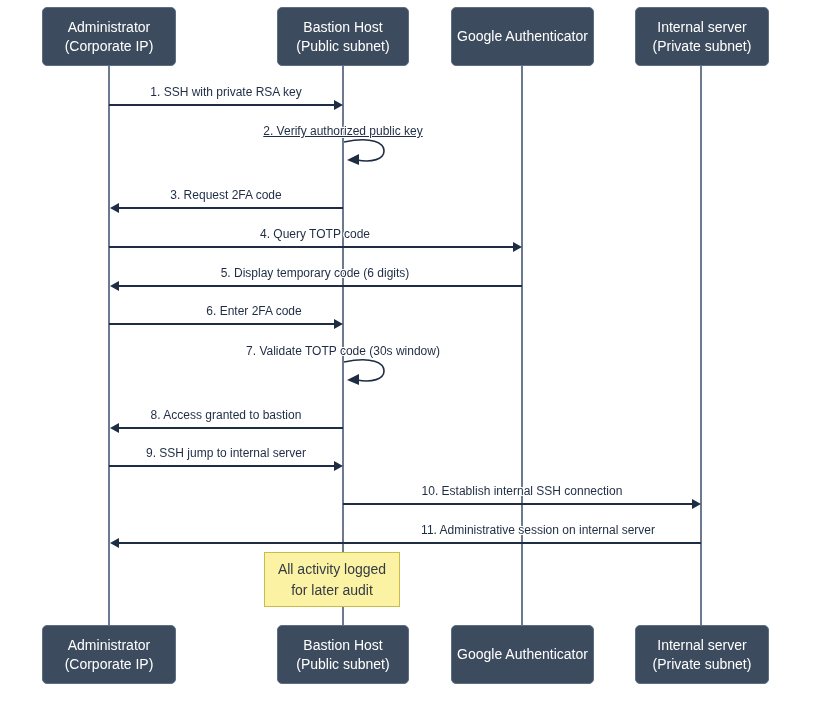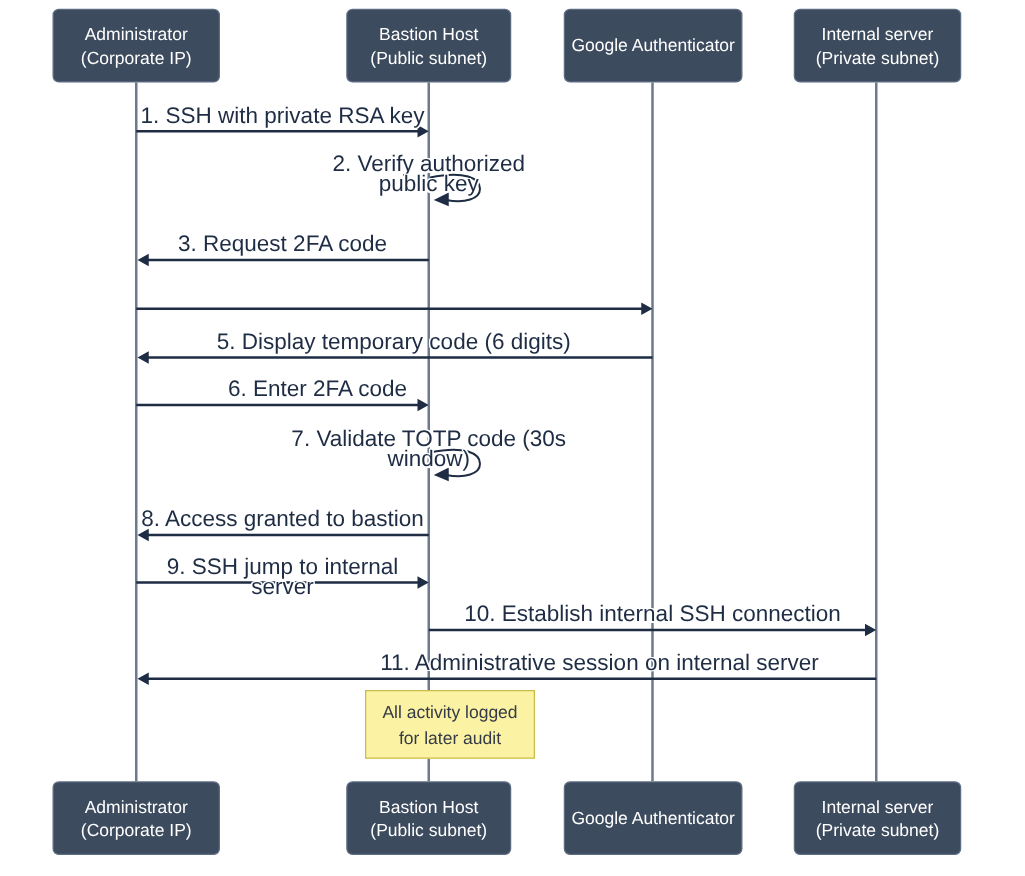--- a/index.html
+++ b/index.html
@@ -23,21 +23,21 @@
     background:var(--lifeline,#6b7a8e);z-index:1;
   }
   
   .msg-line{position:absolute;height:2px;background:var(--signal,#1e2c44);z-index:2;}
   
   .arr{position:absolute;width:0;height:0;border-top:5px solid transparent;border-bottom:5px solid transparent;z-index:2;}
   .arr-right{border-left:9px solid var(--signal,#1e2c44);}
   .arr-left{border-right:9px solid var(--signal,#1e2c44);}
   
   .msg-label{
-    position:absolute;height:16px;line-height:16px;font-size:18px;
+    position:absolute;height:16px;line-height:16px;font-size:12px;
     color:var(--signal,#1e2c44);text-align:center;z-index:3;
     text-shadow:-1px -1px 0 #fff,1px -1px 0 #fff,-1px 1px 0 #fff,1px 1px 0 #fff,
                 0 -1px 0 #fff,0 1px 0 #fff,-1px 0 0 #fff,1px 0 0 #fff;
   }
   .loop-svg{position:absolute;z-index:2;}
   .loop-svg path{stroke:var(--signal,#1e2c44);stroke-width:1.6;fill:none;}
   .loop-svg polygon{fill:var(--signal,#1e2c44);}
   
   .note{
     position:absolute;box-sizing:border-box;
@@ -64,30 +64,31 @@
   <div class="actor" style="left:277px;top:7px;width:132px;"><span>Bastion Host
 (Public subnet)</span></div>
   <div class="actor" style="left:451px;top:7px;width:143px;"><span>Google Authenticator</span></div>
   <div class="actor" style="left:635px;top:7px;width:134px;"><span>Internal server
 (Private subnet)</span></div>
 
   <div class="msg-label" style="left:109px;top:84px;width:234px;">1. SSH with private RSA key</div>
   <div class="msg-line" style="left:109px;top:104px;width:226px;"></div>
   <div class="arr arr-right" style="left:334px;top:100px;"></div>
 
-  <div class="msg-label" style="left:243px;top:123px;width:200px;">2. Verify authorized public key</div>
+  <div class="msg-label" style="left:243px;top:123px;width:200px;text-decoration:underline;">2. Verify authorized public key</div>
   <svg class="loop-svg" style="left:344px;top:138px;" width="44" height="28" viewBox="0 0 44 28">
     <path d="M 0 4 C 28 -2, 40 5, 40 13 C 40 21, 28 25, 13 22"></path>
     <polygon points="3,22 15,16 15,27"></polygon>
   </svg>
 
   <div class="msg-label" style="left:109px;top:187px;width:234px;">3. Request 2FA code</div>
   <div class="msg-line" style="left:118px;top:207px;width:225px;"></div>
   <div class="arr arr-left" style="left:110px;top:203px;"></div>
 
+  <div class="msg-label" style="left:115px;top:226px;width:400px;">4. Query TOTP code</div>
   <div class="msg-line" style="left:109px;top:246px;width:405px;"></div>
   <div class="arr arr-right" style="left:513px;top:242px;"></div>
 
   <div class="msg-label" style="left:115px;top:265px;width:400px;">5. Display temporary code (6 digits)</div>
   <div class="msg-line" style="left:118px;top:285px;width:404px;"></div>
   <div class="arr arr-left" style="left:110px;top:281px;"></div>
 
   <div class="msg-label" style="left:109px;top:303px;width:234px;margin-left:28px;">6. Enter 2FA code</div>
   <div class="msg-line" style="left:109px;top:323px;width:226px;"></div>
   <div class="arr arr-right" style="left:334px;top:319px;"></div>
@@ -107,21 +108,21 @@
   <div class="arr arr-right" style="left:334px;top:461px;"></div>
 
   <div class="msg-label" style="left:347px;top:483px;width:350px;">10. Establish internal SSH connection</div>
   <div class="msg-line" style="left:343px;top:503px;width:350px;"></div>
   <div class="arr arr-right" style="left:692px;top:499px;"></div>
 
   <div class="msg-label" style="left:155px;top:522px;width:500px;text-align:right;">11. Administrative session on internal server</div>
   <div class="msg-line" style="left:118px;top:542px;width:583px;"></div>
   <div class="arr arr-left" style="left:110px;top:538px;"></div>
 
-  <div class="note" style="left:292px;top:552px;width:136px;height:55px;">
+  <div class="note" style="left:264px;top:552px;width:136px;height:55px;">
     <span>All activity logged
 for later audit</span>
   </div>
 
   <div class="actor" style="left:42px;top:625px;width:134px;"><span>Administrator
 (Corporate IP)</span></div>
   <div class="actor" style="left:277px;top:625px;width:132px;"><span>Bastion Host
 (Public subnet)</span></div>
   <div class="actor" style="left:451px;top:625px;width:143px;"><span>Google Authenticator</span></div>
   <div class="actor" style="left:635px;top:625px;width:134px;"><span>Internal server

